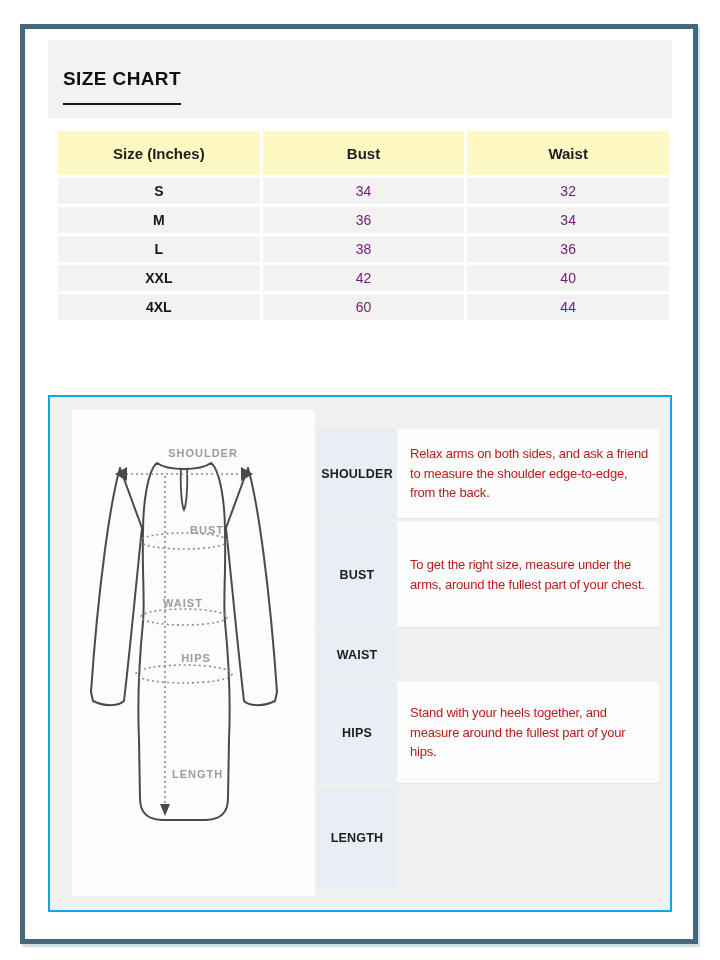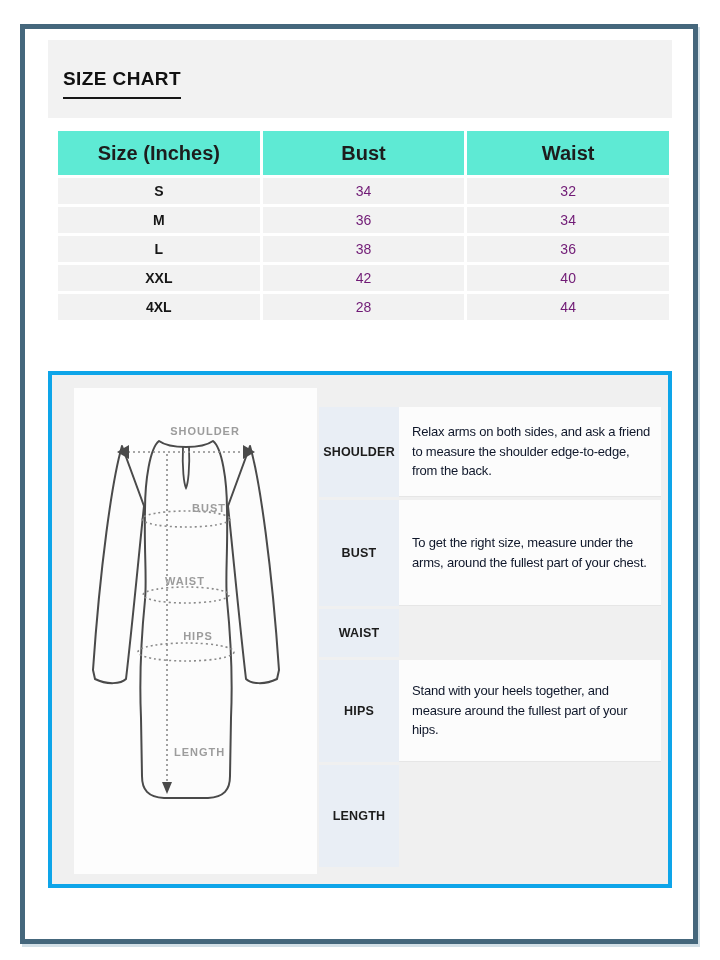--- a/index.html
+++ b/index.html
@@ -14,49 +14,49 @@
     box-shadow:2px 3px 0 rgba(130,165,185,.35);
   }
   
   .title-box{
     position:absolute;left:48px;top:40px;width:624px;height:78px;
     background:#f2f2f2;display:flex;align-items:center;
   }
   .title-box h1{
     margin:0 0 0 15px;font-size:19px;font-weight:700;letter-spacing:.4px;color:#111;
   }
-  .title-box h1 span{border-bottom:2.5px solid #161616;padding-bottom:8px;}
+  .title-box h1 span{border-bottom:2.5px solid #161616;padding-bottom:14px;}
   
   .size-table-wrap{position:absolute;left:55px;top:128px;width:617px;}
   table.size-table{width:100%;border-collapse:separate;border-spacing:3px;background:#ffffff;table-layout:fixed;}
   table.size-table th{
-    background:#5eead4;height:42px;font-size:20px;font-weight:700;color:#1d1d1d;text-align:center;
+    background:#fef9c3;height:42px;font-size:15px;font-weight:700;color:#1d1d1d;text-align:center;
   }
   table.size-table td{
     background:#f2f2f2;height:24px;text-align:center;font-size:14px;color:#701a75;padding:1px 0;
   }
   table.size-table td.size{font-weight:700;color:#161616;}
   
   .guide-box{
-    position:absolute;left:48px;top:371px;width:624px;height:517px;
-    border:4px solid #0ea5e9;background:#f0f0f0;box-sizing:border-box;
+    position:absolute;left:48px;top:395px;width:624px;height:517px;
+    border:2px solid #0ea5e9;background:#f0f0f0;box-sizing:border-box;
   }
   .figure-panel{
     position:absolute;left:22px;top:13px;width:243px;height:486px;background:#fdfdfd;
   }
   .measure-table{position:absolute;left:267px;top:32px;width:342px;}
   .m-row{display:grid;grid-template-columns:80px 1fr;margin-bottom:3px;}
   .m-label{
     background:#e9eef5;display:flex;align-items:center;justify-content:center;
     font-weight:700;font-size:12.5px;color:#1c1c1c;letter-spacing:.2px;text-align:center;
   }
   .m-desc{
     background:#fcfcfc;display:flex;align-items:center;
     padding:8px 10px 8px 13px;border-bottom:1px solid #e6e6e6;
-    font-size:13px;line-height:1.5;color:#0f172a;letter-spacing:-.2px;
+    font-size:13px;line-height:1.5;color:#b91c1c;letter-spacing:-.2px;
   }
   .m-row:nth-child(1){min-height:90px;}
   .m-row:nth-child(2){min-height:106px;}
   .m-row:nth-child(3){min-height:48px;}
   .m-row:nth-child(4){min-height:102px;}
   .m-row:nth-child(5){min-height:102px;}
   
   .figure-panel svg{display:block;}
   .garment{fill:#fcfcfc;stroke:#4a4a4a;stroke-width:2;stroke-linejoin:round;}
   .dotline{fill:none;stroke:#8a8a8a;stroke-width:1.6;stroke-dasharray:2 3;}
@@ -101,21 +101,21 @@
           <td>38</td>
           <td>36</td>
         </tr>
         <tr>
           <td class="size">XXL</td>
           <td>42</td>
           <td>40</td>
         </tr>
         <tr>
           <td class="size">4XL</td>
-          <td>28</td>
+          <td>60</td>
           <td>44</td>
         </tr>
       </tbody>
     </table>
   </div>
 
   <div class="guide-box">
     <div class="figure-panel">
       <svg width="243" height="486" viewBox="0 0 243 486" aria-hidden="true">
 

